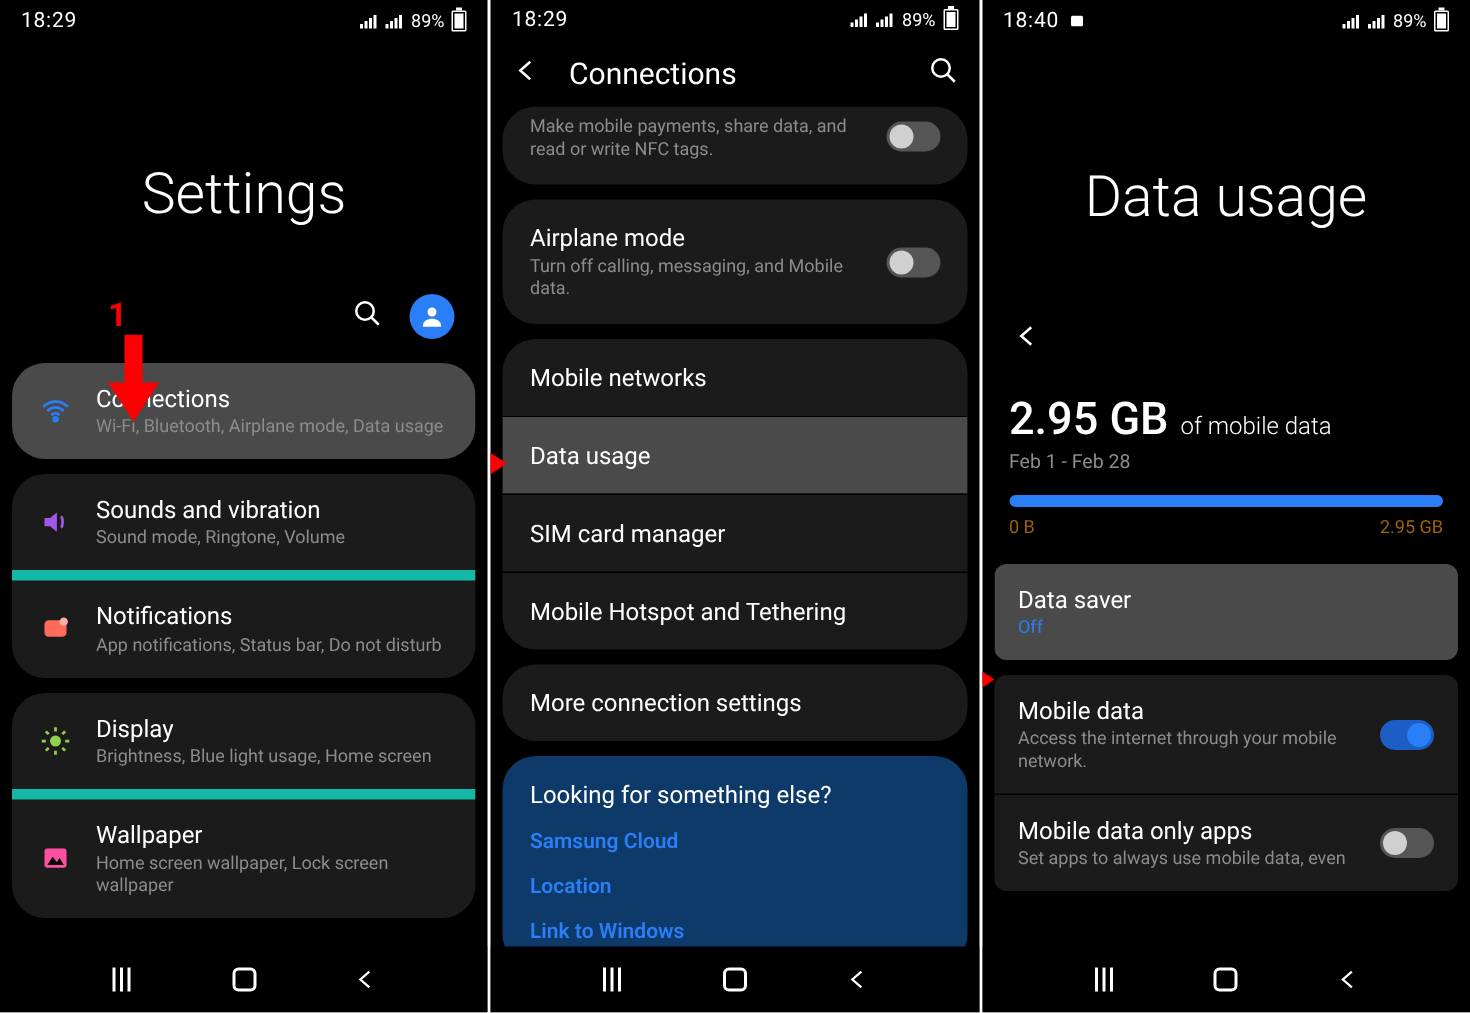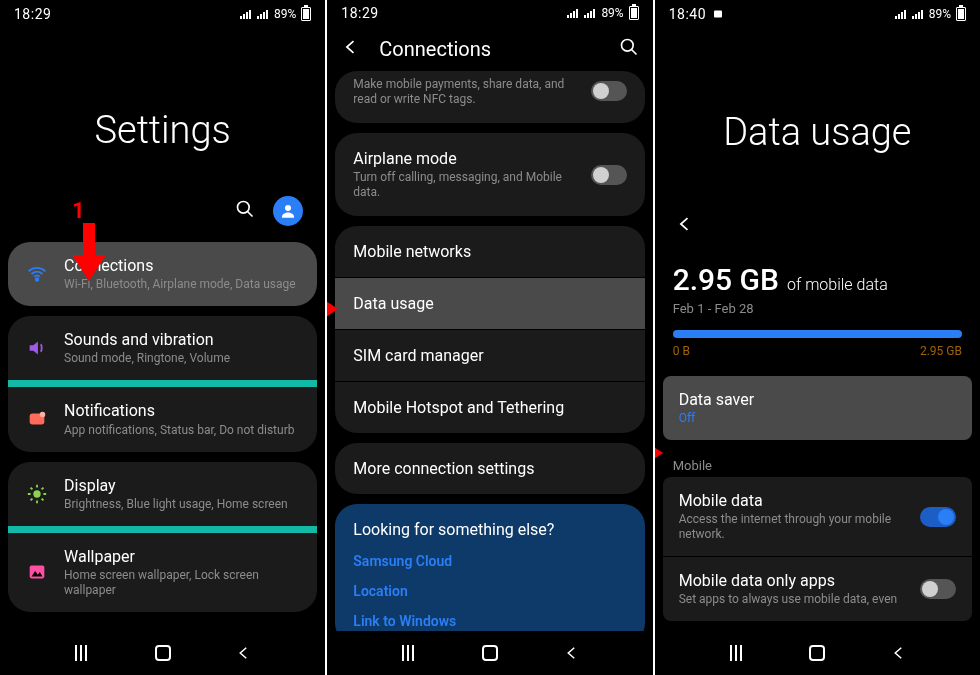--- a/index.html
+++ b/index.html
@@ -486,21 +486,20 @@
 
   <div class="dugroup">
     <div class="duitem sel">
       <div class="col">
         <div class="t">Data saver</div>
         <div class="s blue">Off</div>
       </div>
     </div>
   </div>
 
-  <div class="seclabel">Mobile</div>
 
   <div class="dugroup">
     <div class="duitem">
       <div class="col">
         <div class="t">Mobile data</div>
         <div class="s">Access the internet through your mobile network.</div>
       </div>
       <span class="toggle-on"></span>
     </div>
     <div class="duitem">

